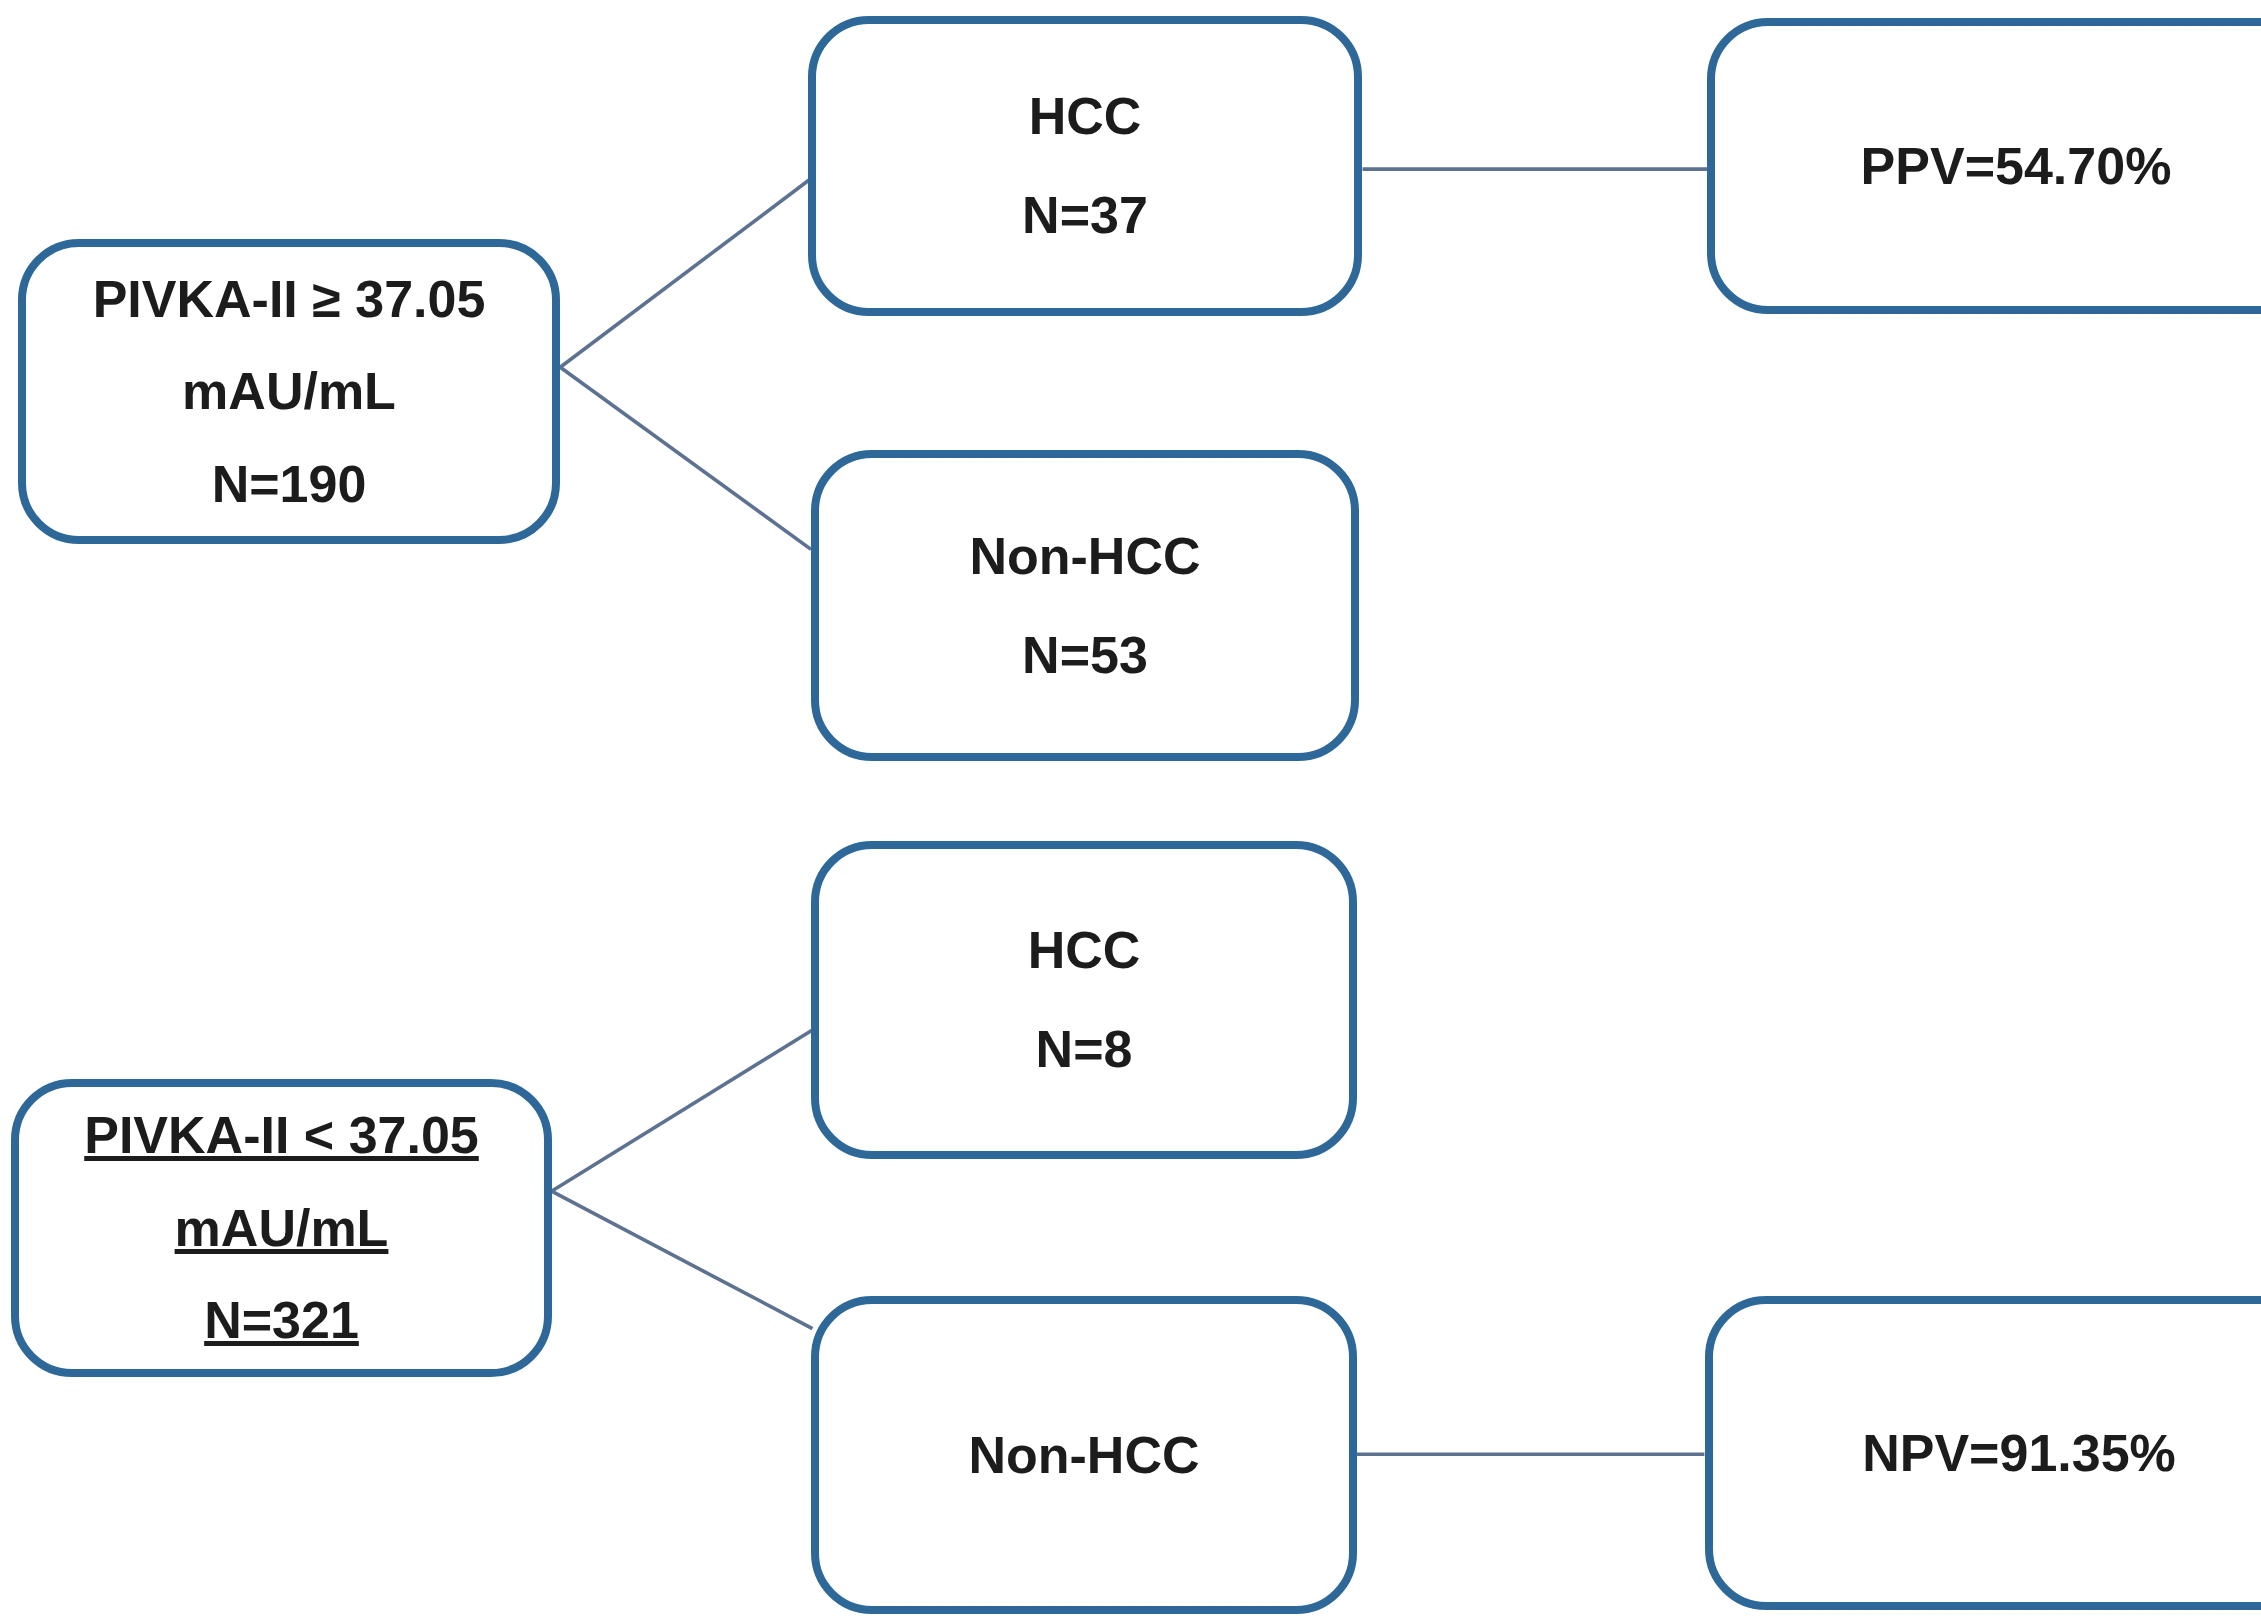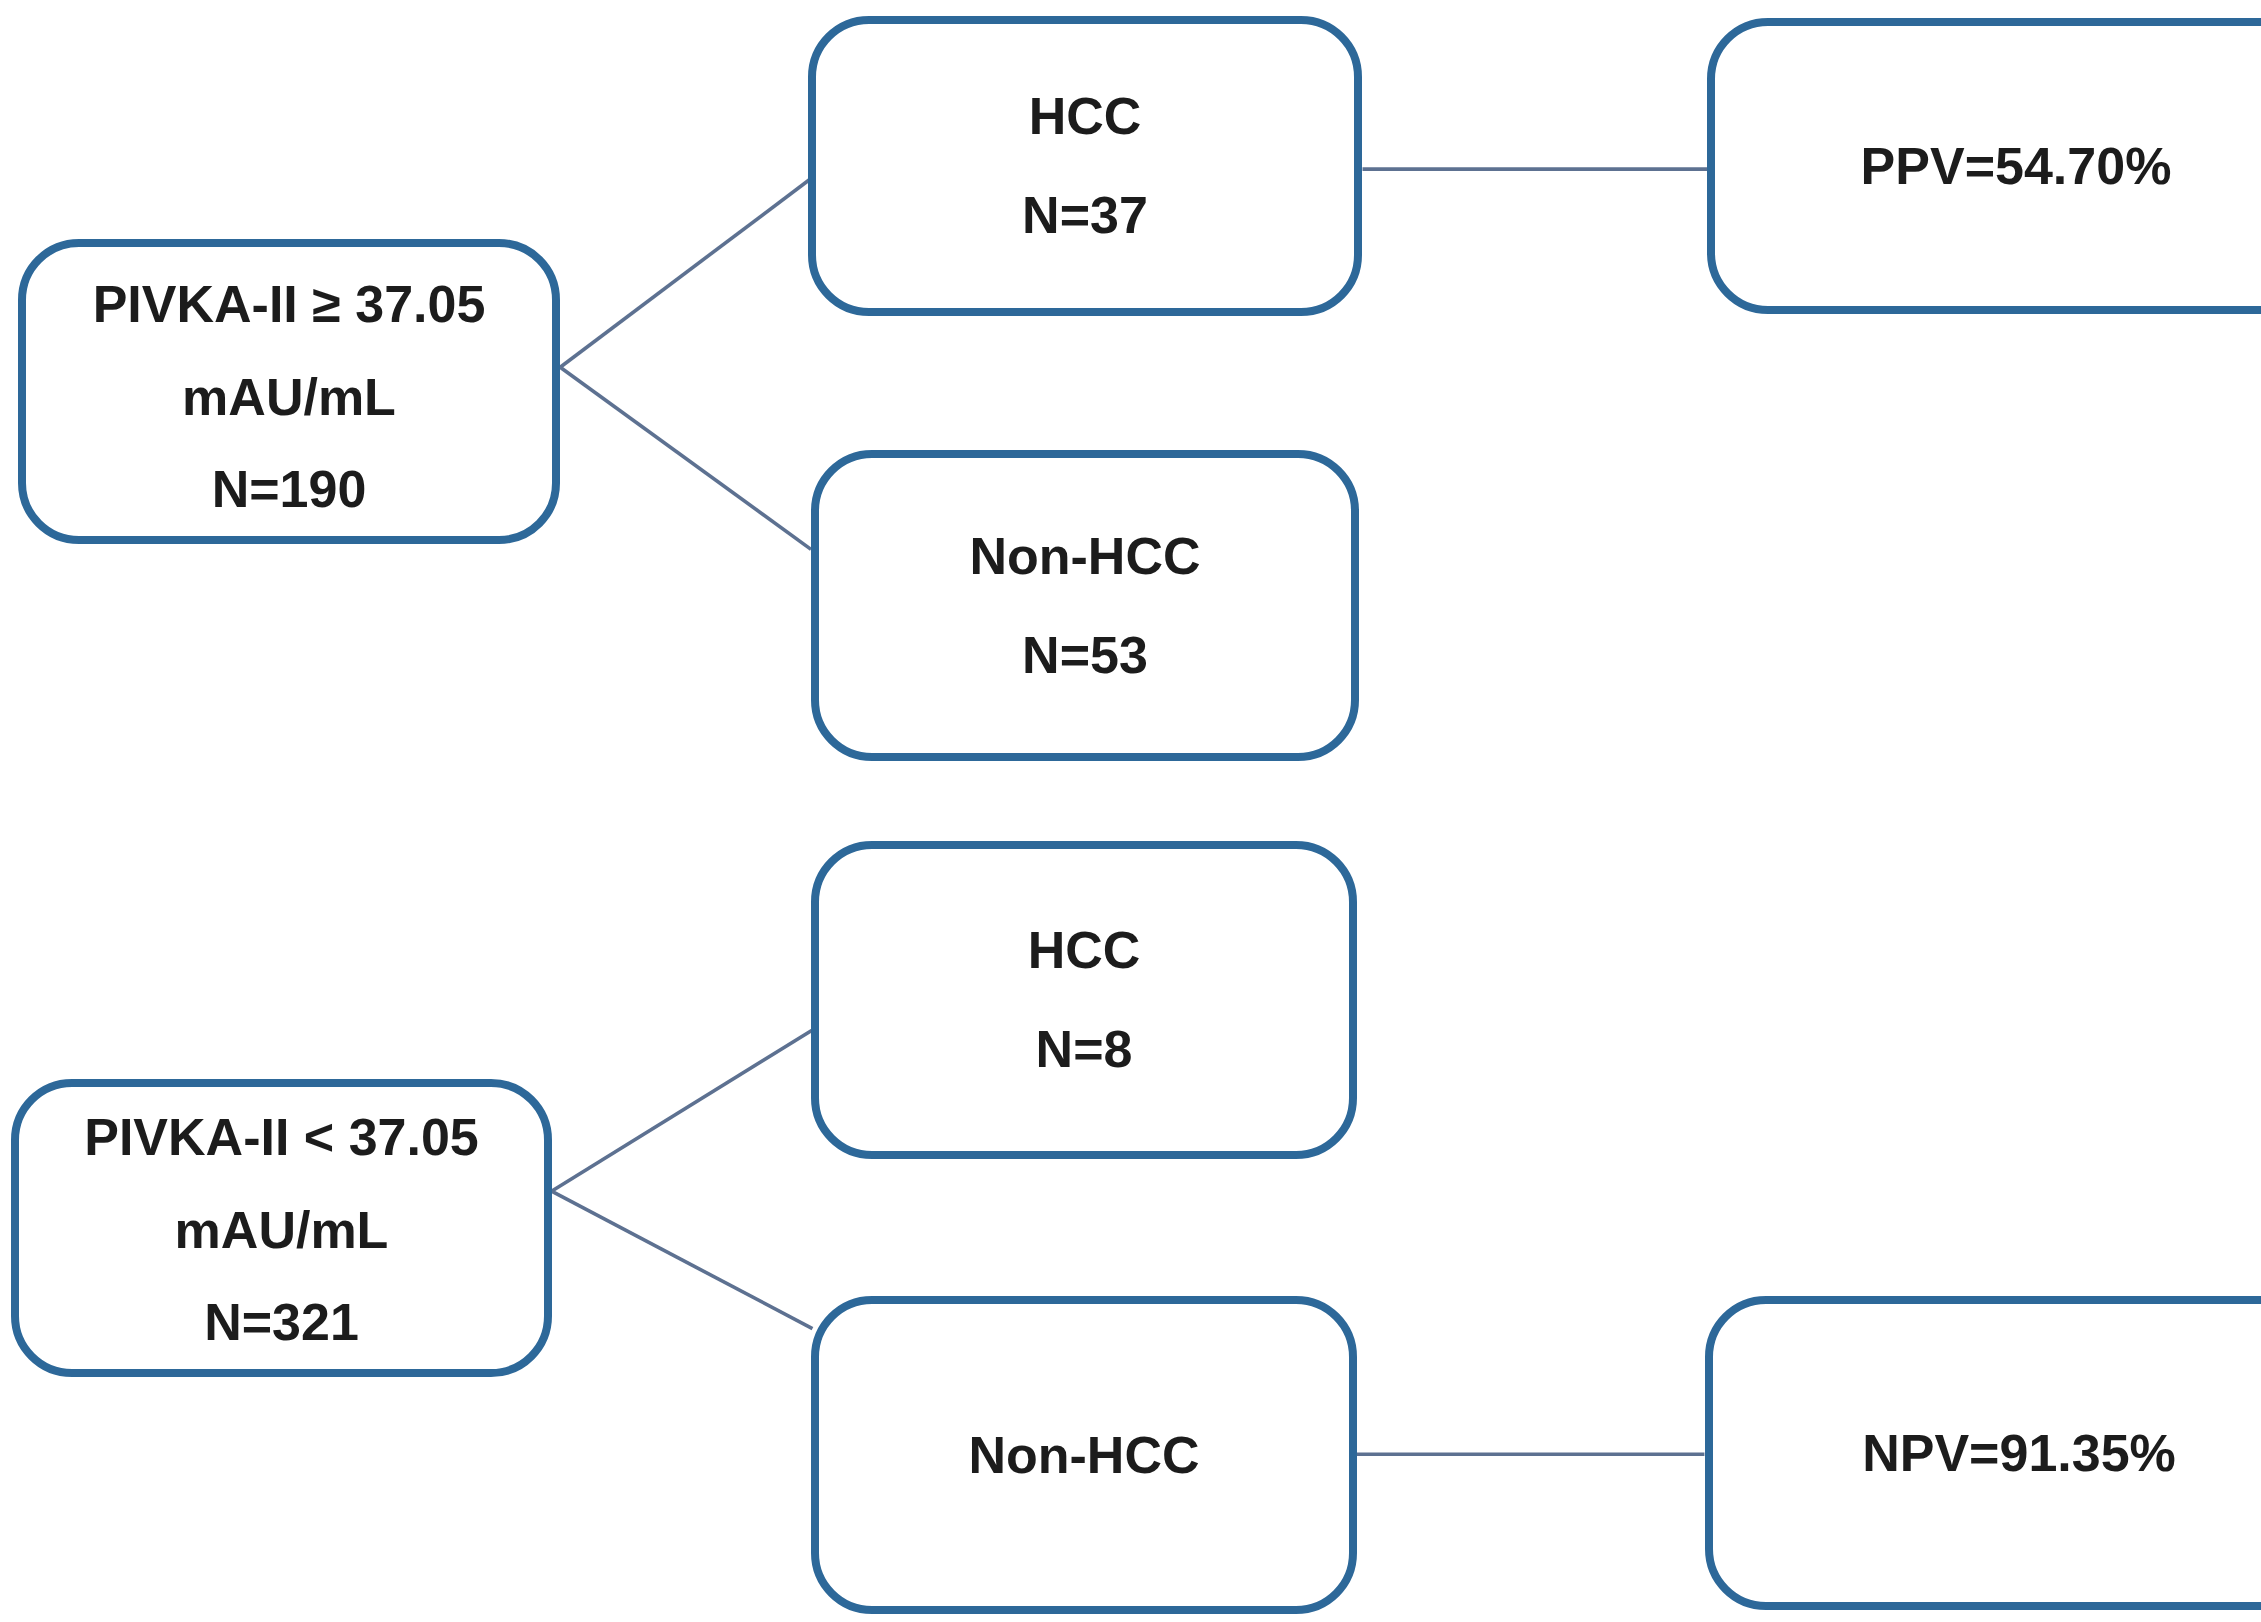--- a/index.html
+++ b/index.html
@@ -43,26 +43,26 @@
     display: flex;
     flex-direction: column;
     align-items: center;
     justify-content: center;
     text-align: center;
     color: var(--text);
     font-size: 52px;
     font-weight: 700;
     line-height: 1.9;
   }
-  .node.lines-3 { line-height: 1.78; justify-content: flex-end; }
+  .node.lines-3 { line-height: 1.78; }
   .n-a { left: 18px;   top: 239px;  width: 542px; height: 305px; }
   .n-b { left: 808px; top: 16px;   width: 554px; height: 300px; }
   .n-c { left: 1707px; top: 18px;   width: 618px; height: 296px; }
   .n-d { left: 811px; top: 450px;  width: 548px; height: 311px; }
-  .n-e { left: 11px;   top: 1079px; width: 541px; height: 298px; }
+  .n-e { left: 11px;   top: 1079px; width: 541px; height: 298px; text-decoration: underline; }
   .n-f { left: 811px; top: 841px; width: 546px; height: 318px; }
   .n-g { left: 811px; top: 1296px; width: 546px; height: 318px; }
   .n-h { left: 1705px; top: 1296px; width: 628px; height: 314px; }
   .node .line { display: block; }
 </style>
 </head>
 <body>
 
 <div class="canvas">
 

